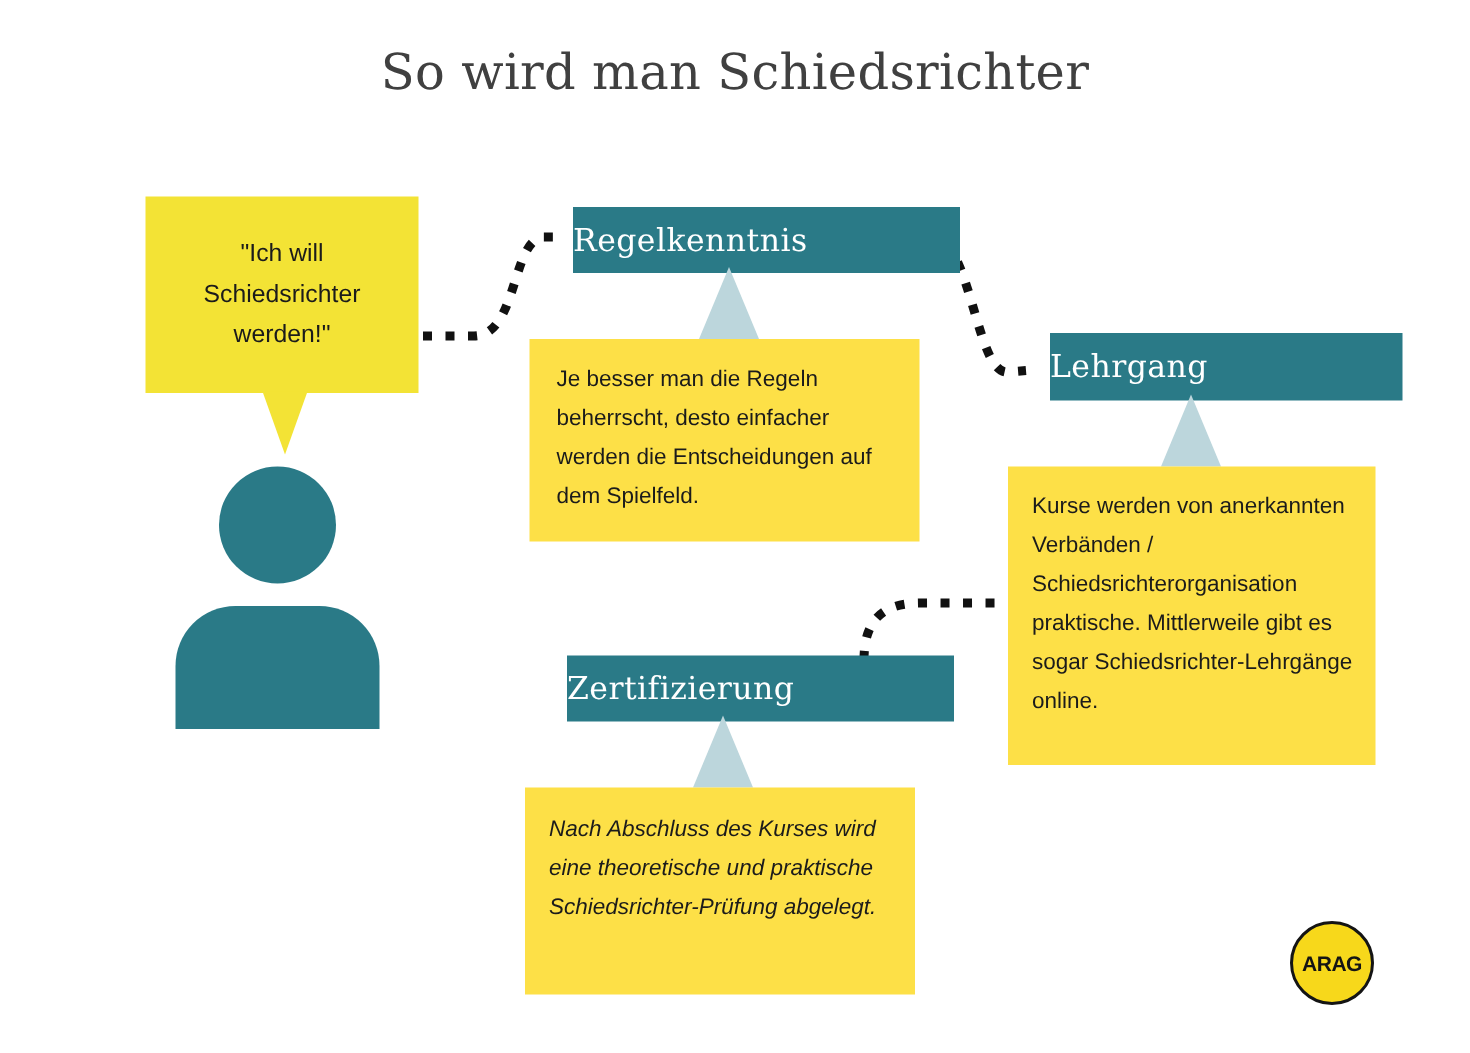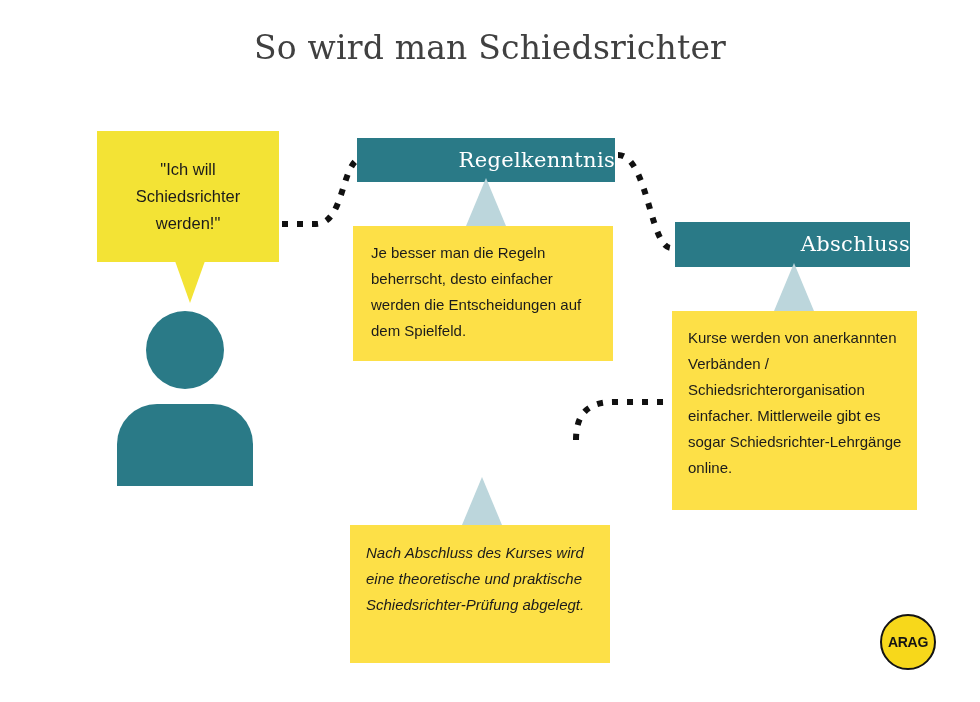--- a/index.html
+++ b/index.html
@@ -84,22 +84,23 @@
     border-top-left-radius: 40px;
     border-top-right-radius: 40px;
   }
 
   
   .step-header {
     position: absolute;
     background: #2A7A87;
     display: flex;
     align-items: center;
-    justify-content: flex-end;
-    box-sizing: border-box;
+    justify-content: flex-start;
+    box-sizing: border-box;
+    margin-left: 25px;
   }
   .step-header-label {
     font-family: "DejaVu Serif", "Liberation Serif", serif;
     font-size: 21px;
     color: #ffffff;
     letter-spacing: 0.3px;
     line-height: 1;
   }
   .step-body {
     position: absolute;
@@ -171,21 +172,21 @@
     fill: none;
     stroke: #111111;
     stroke-width: 6;
     stroke-linecap: butt;
     stroke-dasharray: 6 9;
   }
 
   
   #arag-logo {
     position: absolute;
-    left: 880px;
+    left: 860px;
     top: 614px;
     width: 56px;
     height: 56px;
   }
   #arag-logo-circle {
     position: absolute;
     left: 0; top: 0;
     width: 56px; height: 56px;
     border-radius: 50%;
     background: #F7D81B;
@@ -229,27 +230,30 @@
 
   <div class="step-header" id="step-regelkenntnis-header">
     <span class="step-header-label">Regelkenntnis</span>
   </div>
   <div class="step-pointer" id="step-regelkenntnis-pointer"></div>
   <div class="step-body" id="step-regelkenntnis-body">
     <div class="step-body-text">Je besser man die Regeln beherrscht, desto einfacher werden die Entscheidungen auf dem Spielfeld.</div>
   </div>
 
   <div class="step-header" id="step-lehrgang-header">
-    <span class="step-header-label">Abschluss</span>
+    <span class="step-header-label">Lehrgang</span>
   </div>
   <div class="step-pointer" id="step-lehrgang-pointer"></div>
   <div class="step-body" id="step-lehrgang-body">
-    <div class="step-body-text">Kurse werden von anerkannten Verbänden / Schiedsrichterorganisation einfacher. Mittlerweile gibt es sogar Schiedsrichter-Lehrgänge online.</div>
-  </div>
-
+    <div class="step-body-text">Kurse werden von anerkannten Verbänden / Schiedsrichterorganisation praktische. Mittlerweile gibt es sogar Schiedsrichter-Lehrgänge online.</div>
+  </div>
+
+  <div class="step-header" id="step-zertifizierung-header">
+    <span class="step-header-label">Zertifizierung</span>
+  </div>
   <div class="step-pointer" id="step-zertifizierung-pointer"></div>
   <div class="step-body" id="step-zertifizierung-body">
     <div class="step-body-text">Nach Abschluss des Kurses wird eine theoretische und praktische Schiedsrichter-Prüfung abgelegt.</div>
   </div>
 
   <div id="arag-logo">
     <div id="arag-logo-circle"></div>
     <div id="arag-logo-text">ARAG</div>
   </div>
 

